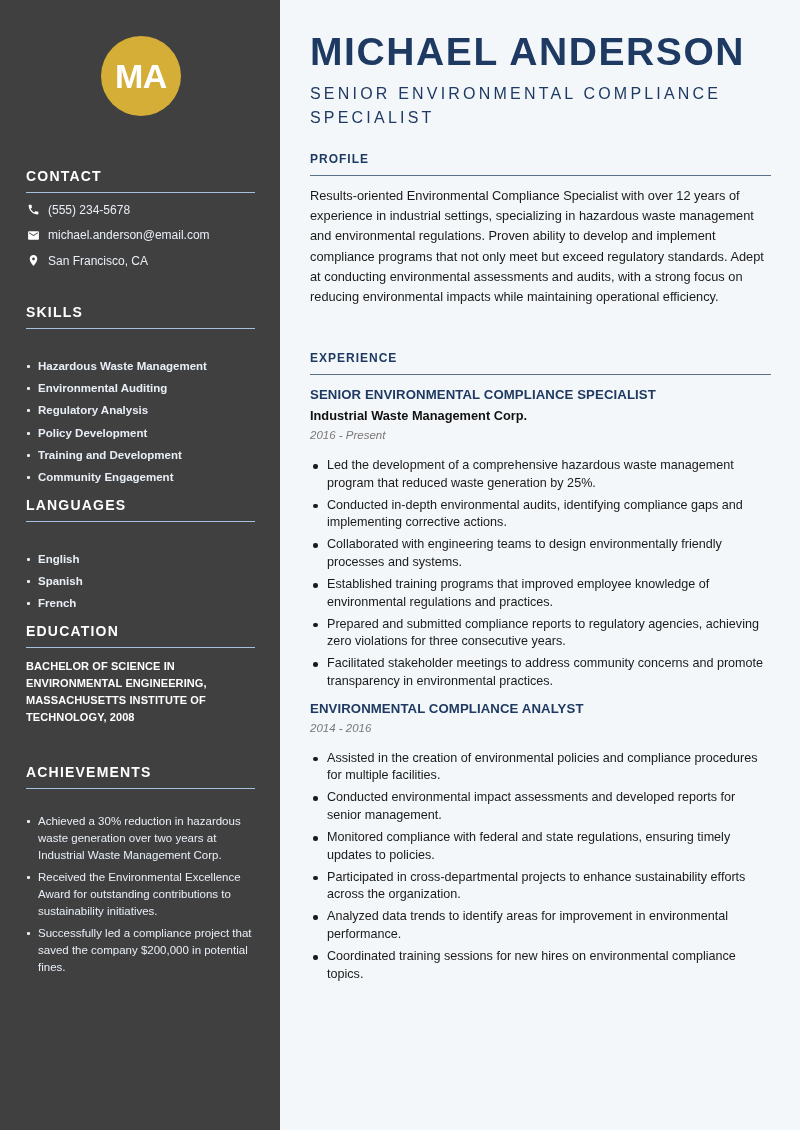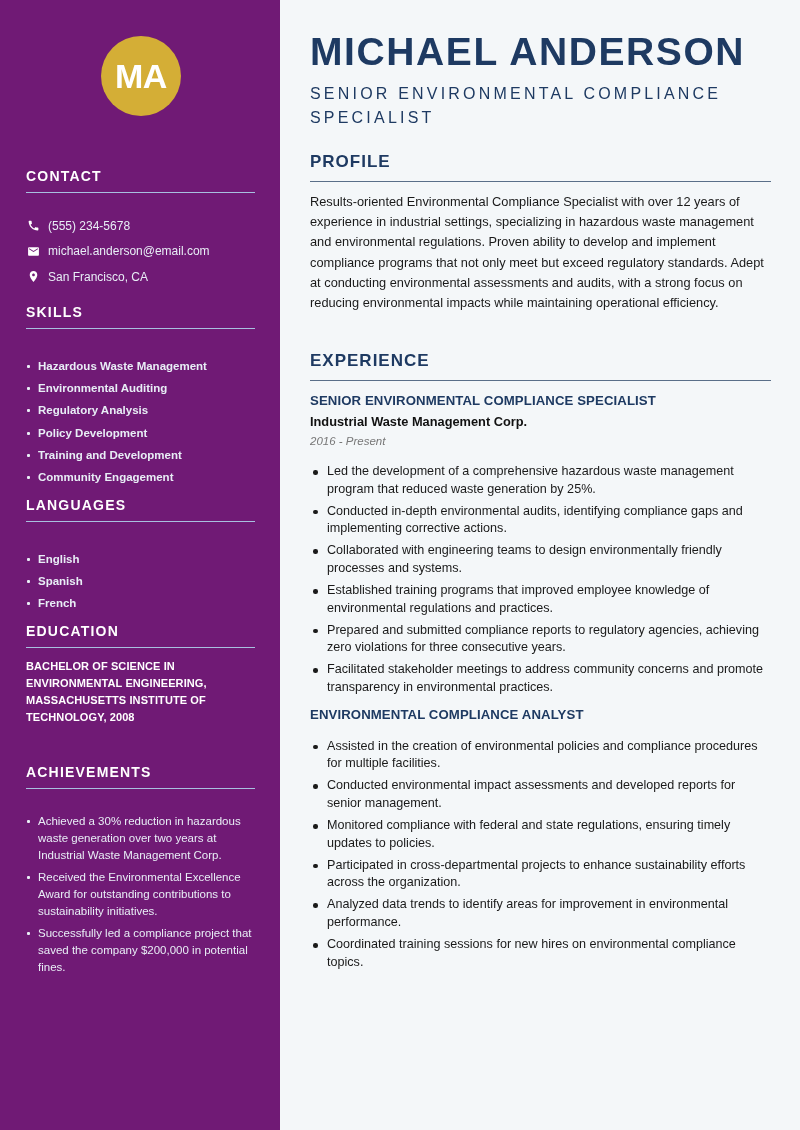--- a/index.html
+++ b/index.html
@@ -8,21 +8,21 @@
       font-family: "Liberation Sans", "DejaVu Sans", sans-serif;
       background: #f4f7f9;
       position: relative;
     }
     .page { display: flex; width: 800px; height: 1130px; }
 
     
     .sidebar {
       width: 280px;
       height: 1130px;
-      background: #701a75;
+      background: #404040;
       color: #ffffff;
       padding: 0 26px 0 26px;
       position: relative;
     }
     .avatar {
       position: absolute;
       left: 101px; top: 36px;
       width: 80px; height: 80px;
       border-radius: 50%;
       background: #d4ae36;
@@ -34,21 +34,21 @@
     }
     .side-section { position: absolute; left: 26px; width: 229px; }
     .side-heading {
       font-size: 14px;
       font-weight: bold;
       letter-spacing: 1.2px;
       color: #ffffff;
       padding-bottom: 8px;
       border-bottom: 1.5px solid #a8c0e0;
     }
-    .contact-list { list-style: none; margin-top: 20px; }
+    .contact-list { list-style: none; margin-top: 4px; }
     .contact-item {
       display: flex; align-items: center;
       height: 25.5px;
       font-size: 12px;
       color: #e8eef6;
     }
     .contact-icon {
       width: 14px; height: 14px;
       margin-right: 8px;
       display: inline-flex; align-items: center; justify-content: center;
@@ -113,21 +113,21 @@
     .title {
       position: absolute; left: 30px; top: 82px;
       width: 440px;
       font-size: 16px;
       color: #1e3a62;
       letter-spacing: 3.2px;
       line-height: 24px;
     }
     .main-section { position: absolute; left: 30px; width: 461px; }
     .main-heading {
-      font-size: 17px;
+      font-size: 12px;
       font-weight: bold;
       color: #1e3a62;
       letter-spacing: 1px;
       padding-bottom: 9px;
       border-bottom: 1.5px solid #5a6f89;
     }
     .profile-text {
       margin-top: 10px;
       font-size: 12.8px;
       line-height: 20.2px;
@@ -267,20 +267,21 @@
           <li>Conducted in-depth environmental audits, identifying compliance gaps and implementing corrective actions.</li>
           <li>Collaborated with engineering teams to design environmentally friendly processes and systems.</li>
           <li>Established training programs that improved employee knowledge of environmental regulations and practices.</li>
           <li>Prepared and submitted compliance reports to regulatory agencies, achieving zero violations for three consecutive years.</li>
           <li>Facilitated stakeholder meetings to address community concerns and promote transparency in environmental practices.</li>
         </ul>
       </div>
 
       <div class="job" style="margin-top:10px;">
         <div class="job-title">ENVIRONMENTAL COMPLIANCE ANALYST</div>
+        <div class="job-dates">2014 - 2016</div>
         <ul class="job-list">
           <li>Assisted in the creation of environmental policies and compliance procedures for multiple facilities.</li>
           <li>Conducted environmental impact assessments and developed reports for senior management.</li>
           <li>Monitored compliance with federal and state regulations, ensuring timely updates to policies.</li>
           <li>Participated in cross-departmental projects to enhance sustainability efforts across the organization.</li>
           <li>Analyzed data trends to identify areas for improvement in environmental performance.</li>
           <li>Coordinated training sessions for new hires on environmental compliance topics.</li>
         </ul>
       </div>
     </section>

